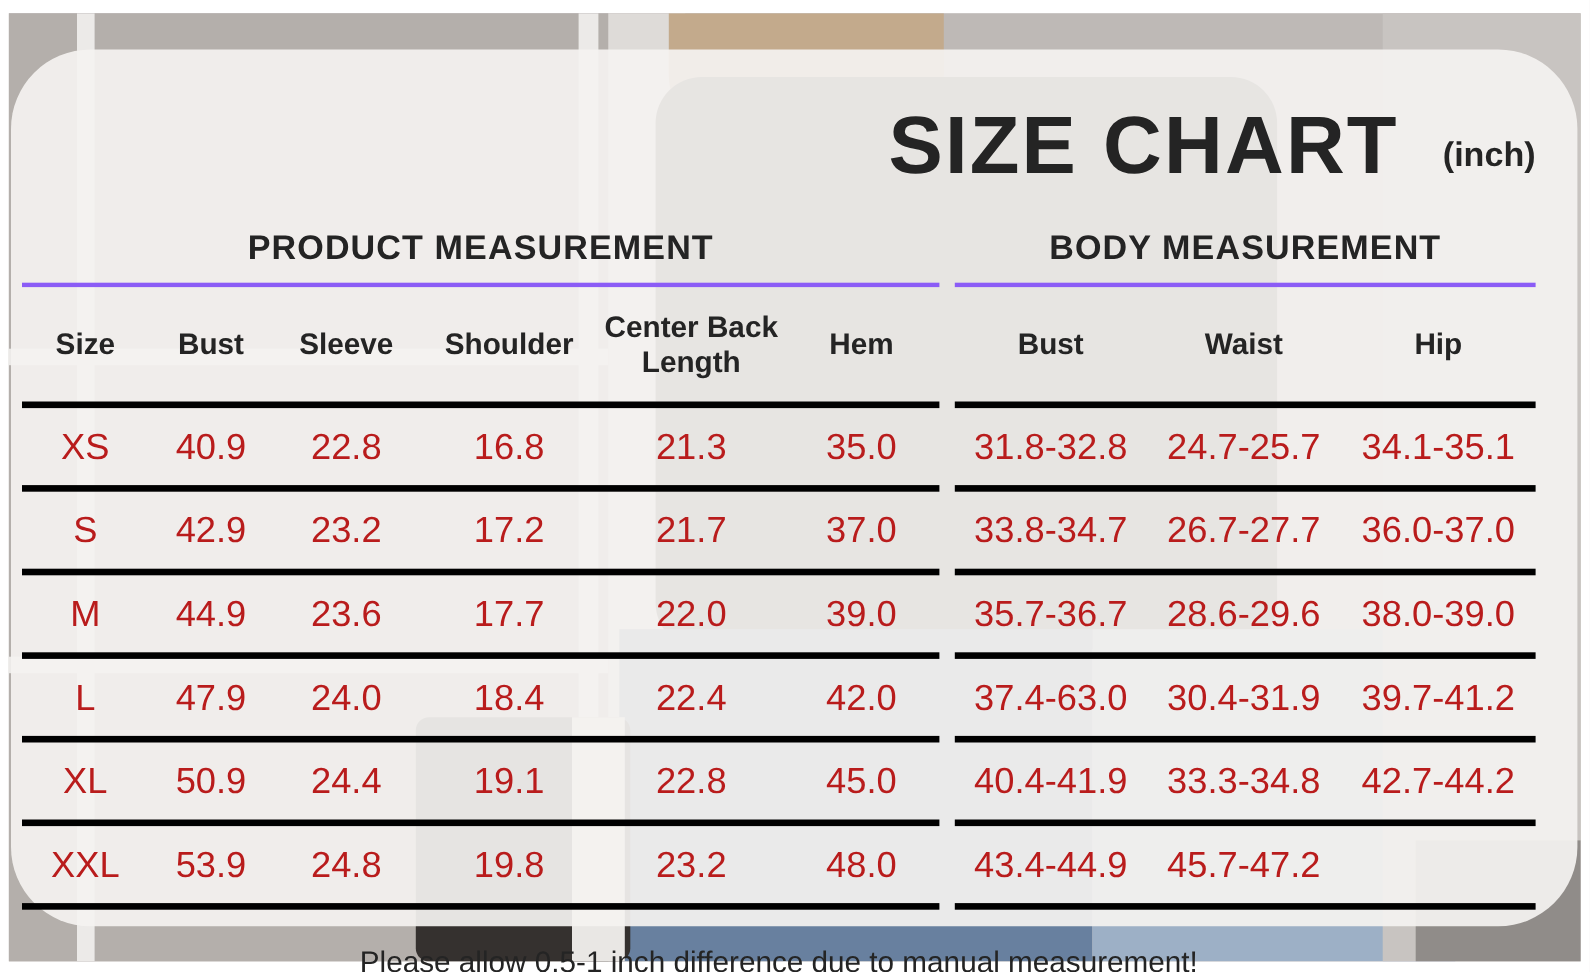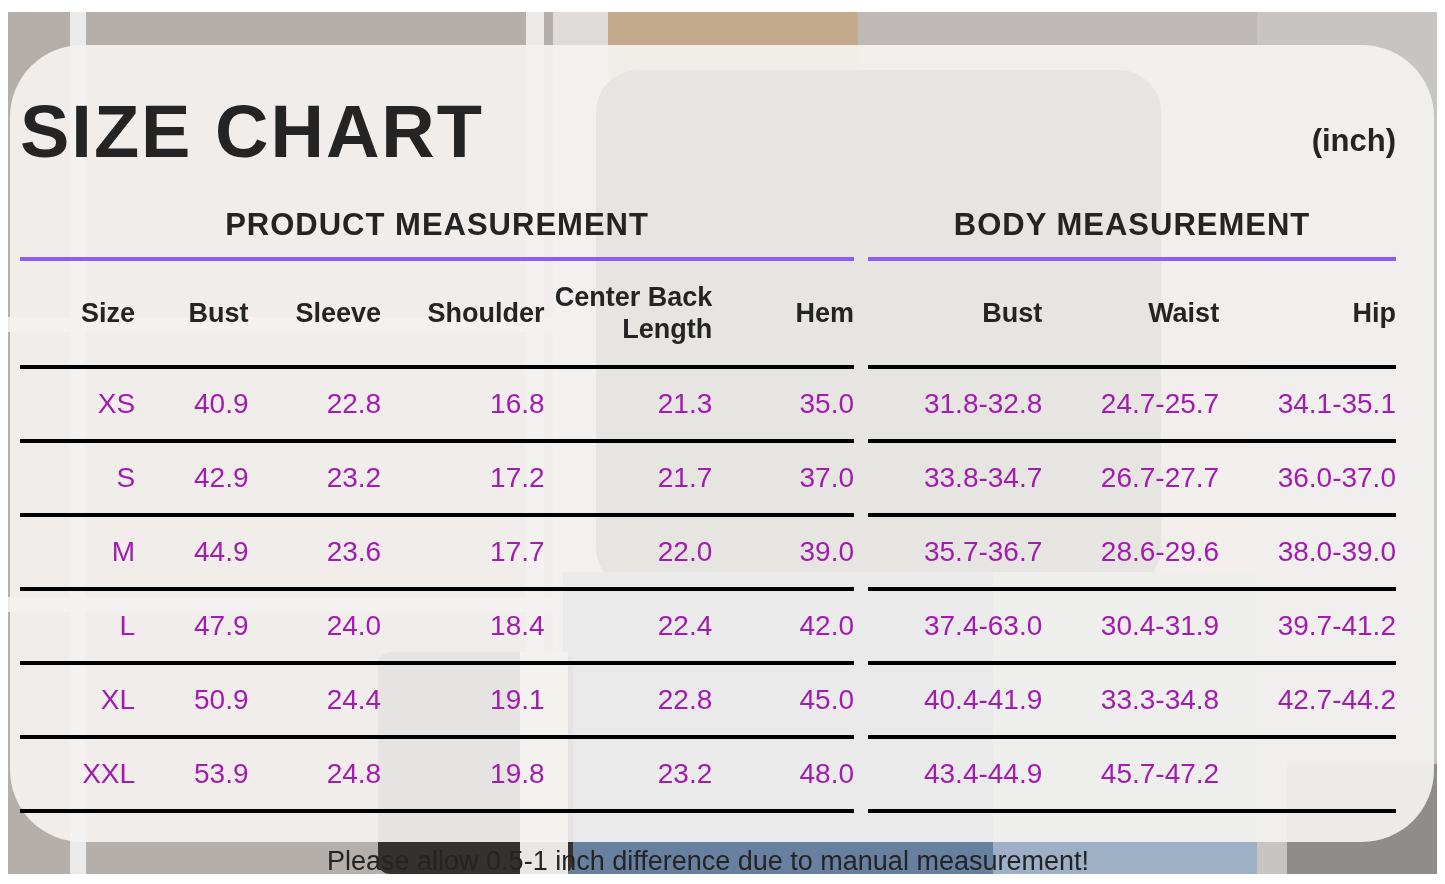--- a/index.html
+++ b/index.html
@@ -24,35 +24,35 @@
   .bag{left:370px;top:640px;width:195px;height:222px;background:#35312f;border-radius:12px;}
   .white-strip{left:512px;top:640px;width:48px;height:222px;background:#e9e7e4;}
   .wall-right{right:0;top:0;width:180px;height:100%;background:#c8c4c1;}
   .br-dark{right:0;bottom:0;width:150px;height:110px;background:#908c89;}
 
   
   .card{position:absolute;left:10px;top:45px;right:11px;bottom:42px;
         border-radius:72px;background:rgba(244,242,240,0.93);
         box-sizing:border-box;padding:26px 38px 0 10px;}
 
-  .title-row{height:96px;display:flex;justify-content:space-between;align-items:flex-end;gap:40px;}
+  .title-row{height:96px;display:flex;justify-content:flex-end;align-items:flex-end;gap:40px;}
   .title-row h1{margin:0;font-size:74px;line-height:0.95;font-weight:700;
                 letter-spacing:2px;color:#242424;white-space:nowrap;}
   .title-row .unit{font-size:31px;font-weight:700;color:#242424;padding-bottom:8px;white-space:nowrap;margin-top:18px;}
 
   .tables{display:flex;gap:14px;margin-top:26px;}
   .tbl{box-sizing:border-box;}
   .tbl-left{flex:1.58;}
   .tbl-right{flex:1;}
   .tbl h2{margin:0;height:64px;display:flex;align-items:center;justify-content:center;
           font-size:31px;font-weight:700;letter-spacing:1px;color:#242424;
           border-bottom:4px solid #8b5cf6;}
-  .hd,.r{display:grid;align-items:center;text-align:right;border-bottom:4px solid #000000;}
+  .hd,.r{display:grid;align-items:center;text-align:center;border-bottom:6px solid #000000;}
   .hd{height:104px;font-weight:700;font-size:27px;color:#242424;}
-  .r{height:70px;font-size:28px;font-weight:500;color:#a21caf;}
+  .r{height:70px;font-size:33px;font-weight:500;color:#b91c1c;}
   .tbl-left .hd,.tbl-left .r{grid-template-columns:13.8% 13.6% 15.9% 19.6% 20.1% 17%;}
   .tbl-right .hd,.tbl-right .r{grid-template-columns:33% 33.5% 33.5%;}
   .hd .wrap2{display:inline-block;max-width:170px;line-height:1.2;}
   .hd span,.r span{white-space:nowrap;}
   .hd .wrap2{white-space:normal;}
 
   .note{margin:0;height:96px;display:flex;align-items:center;justify-content:center;
         font-size:27px;font-weight:500;color:#242424;}
 </style>
 </head>

